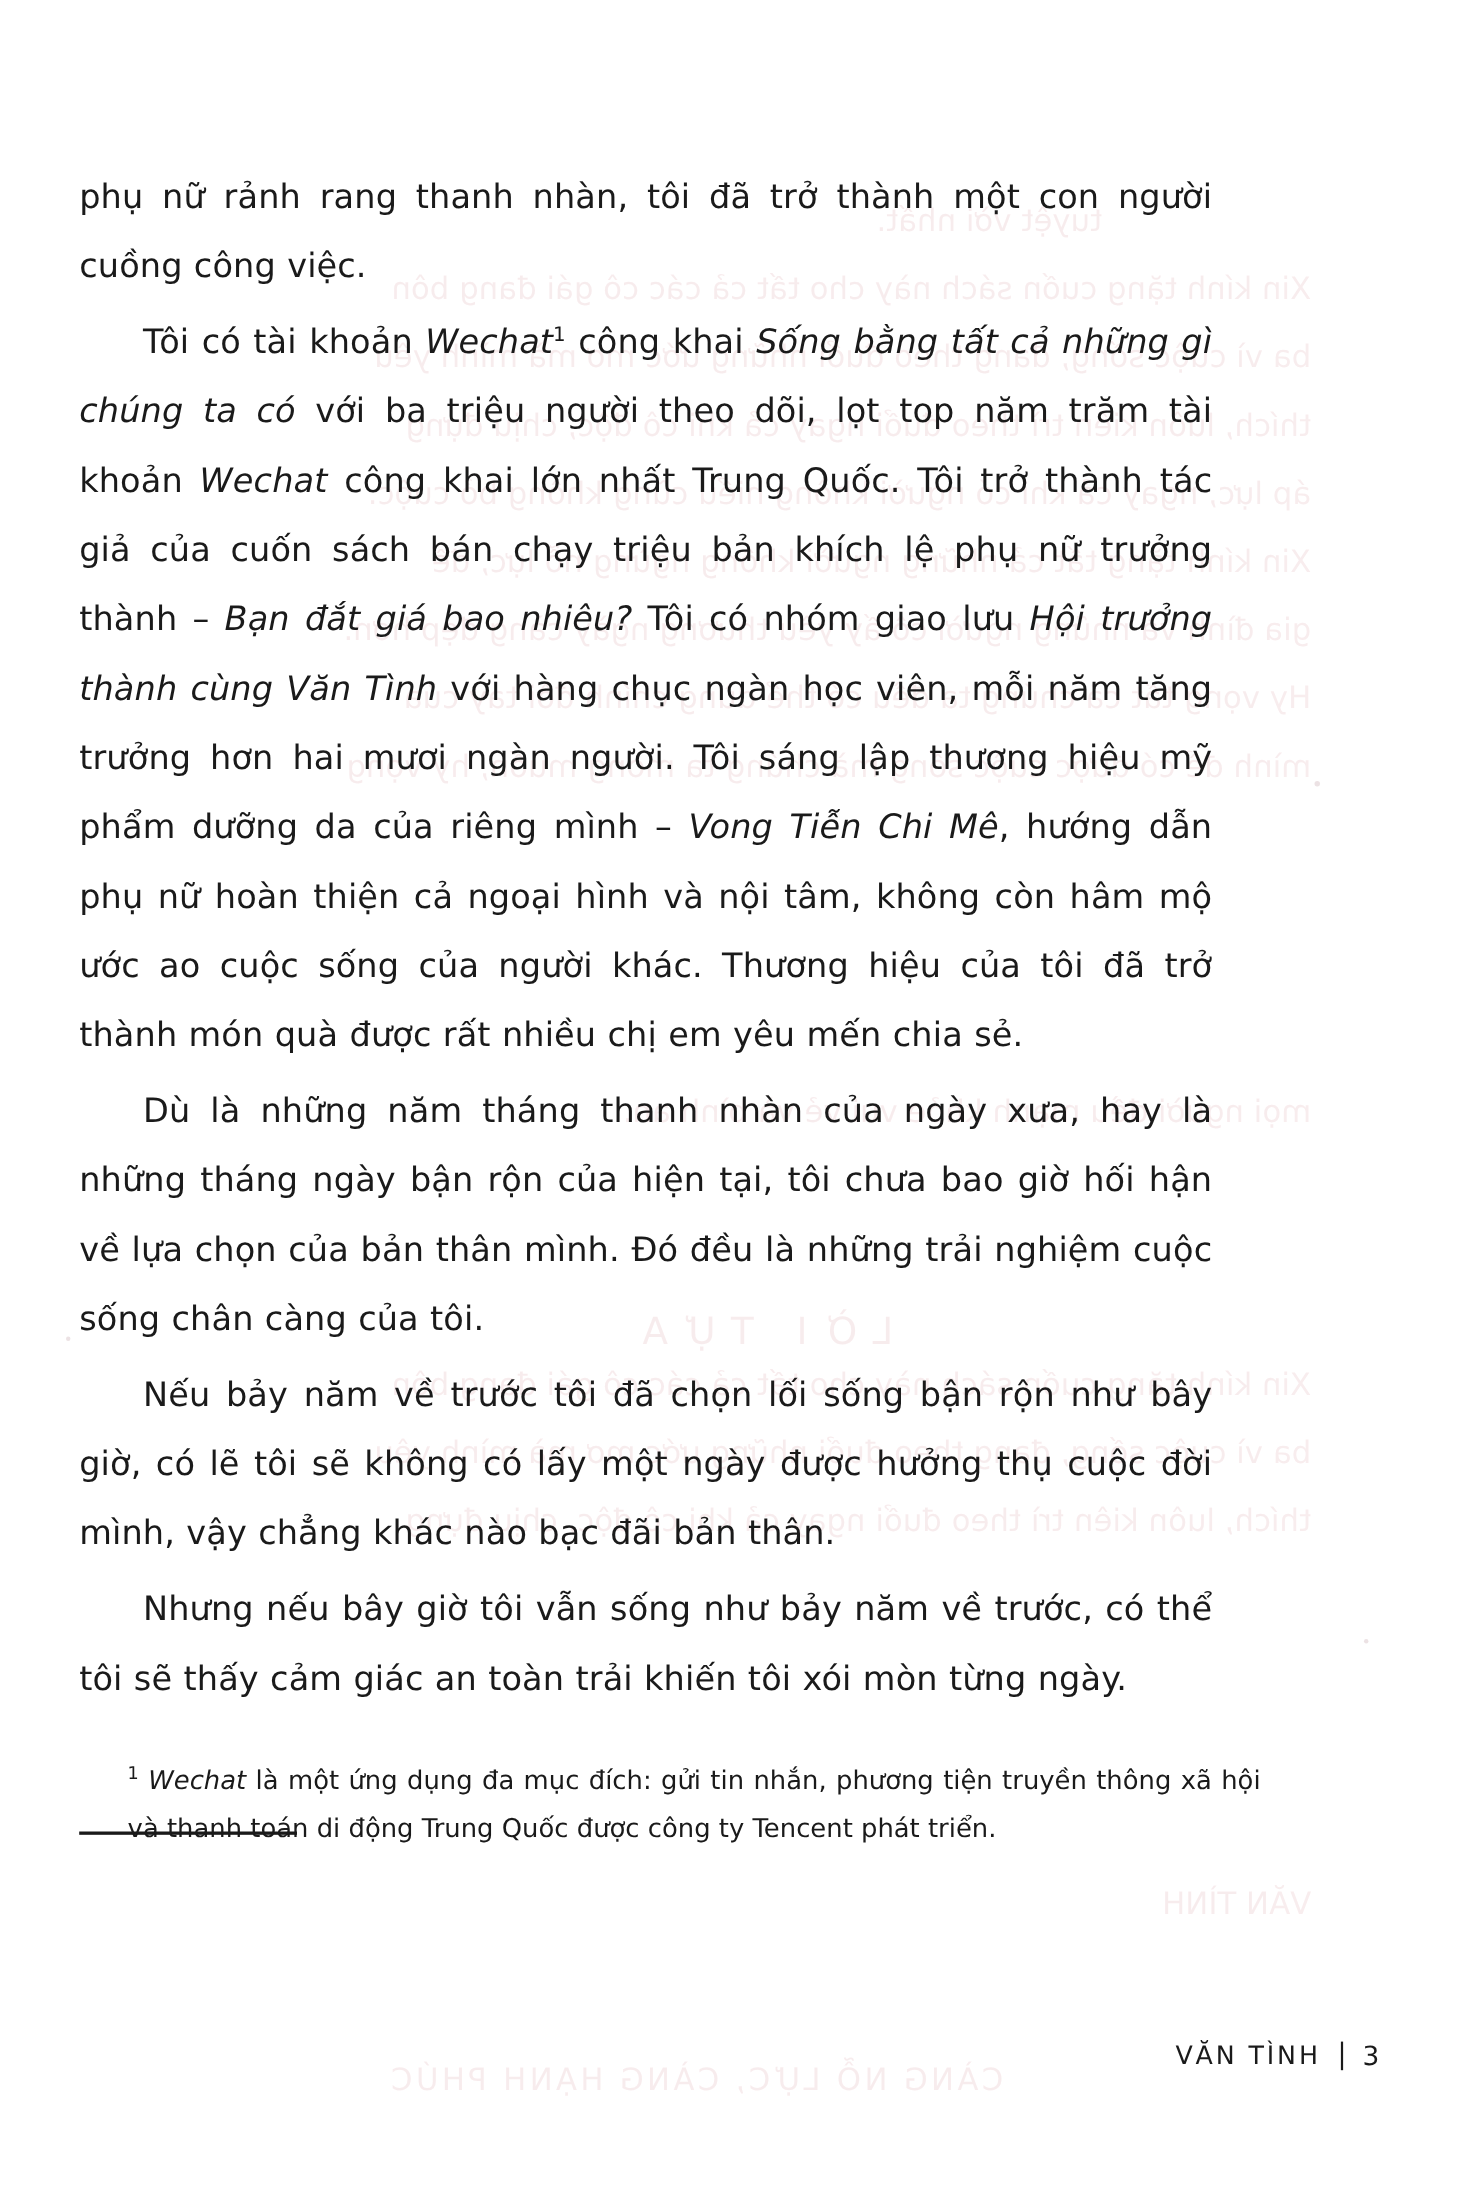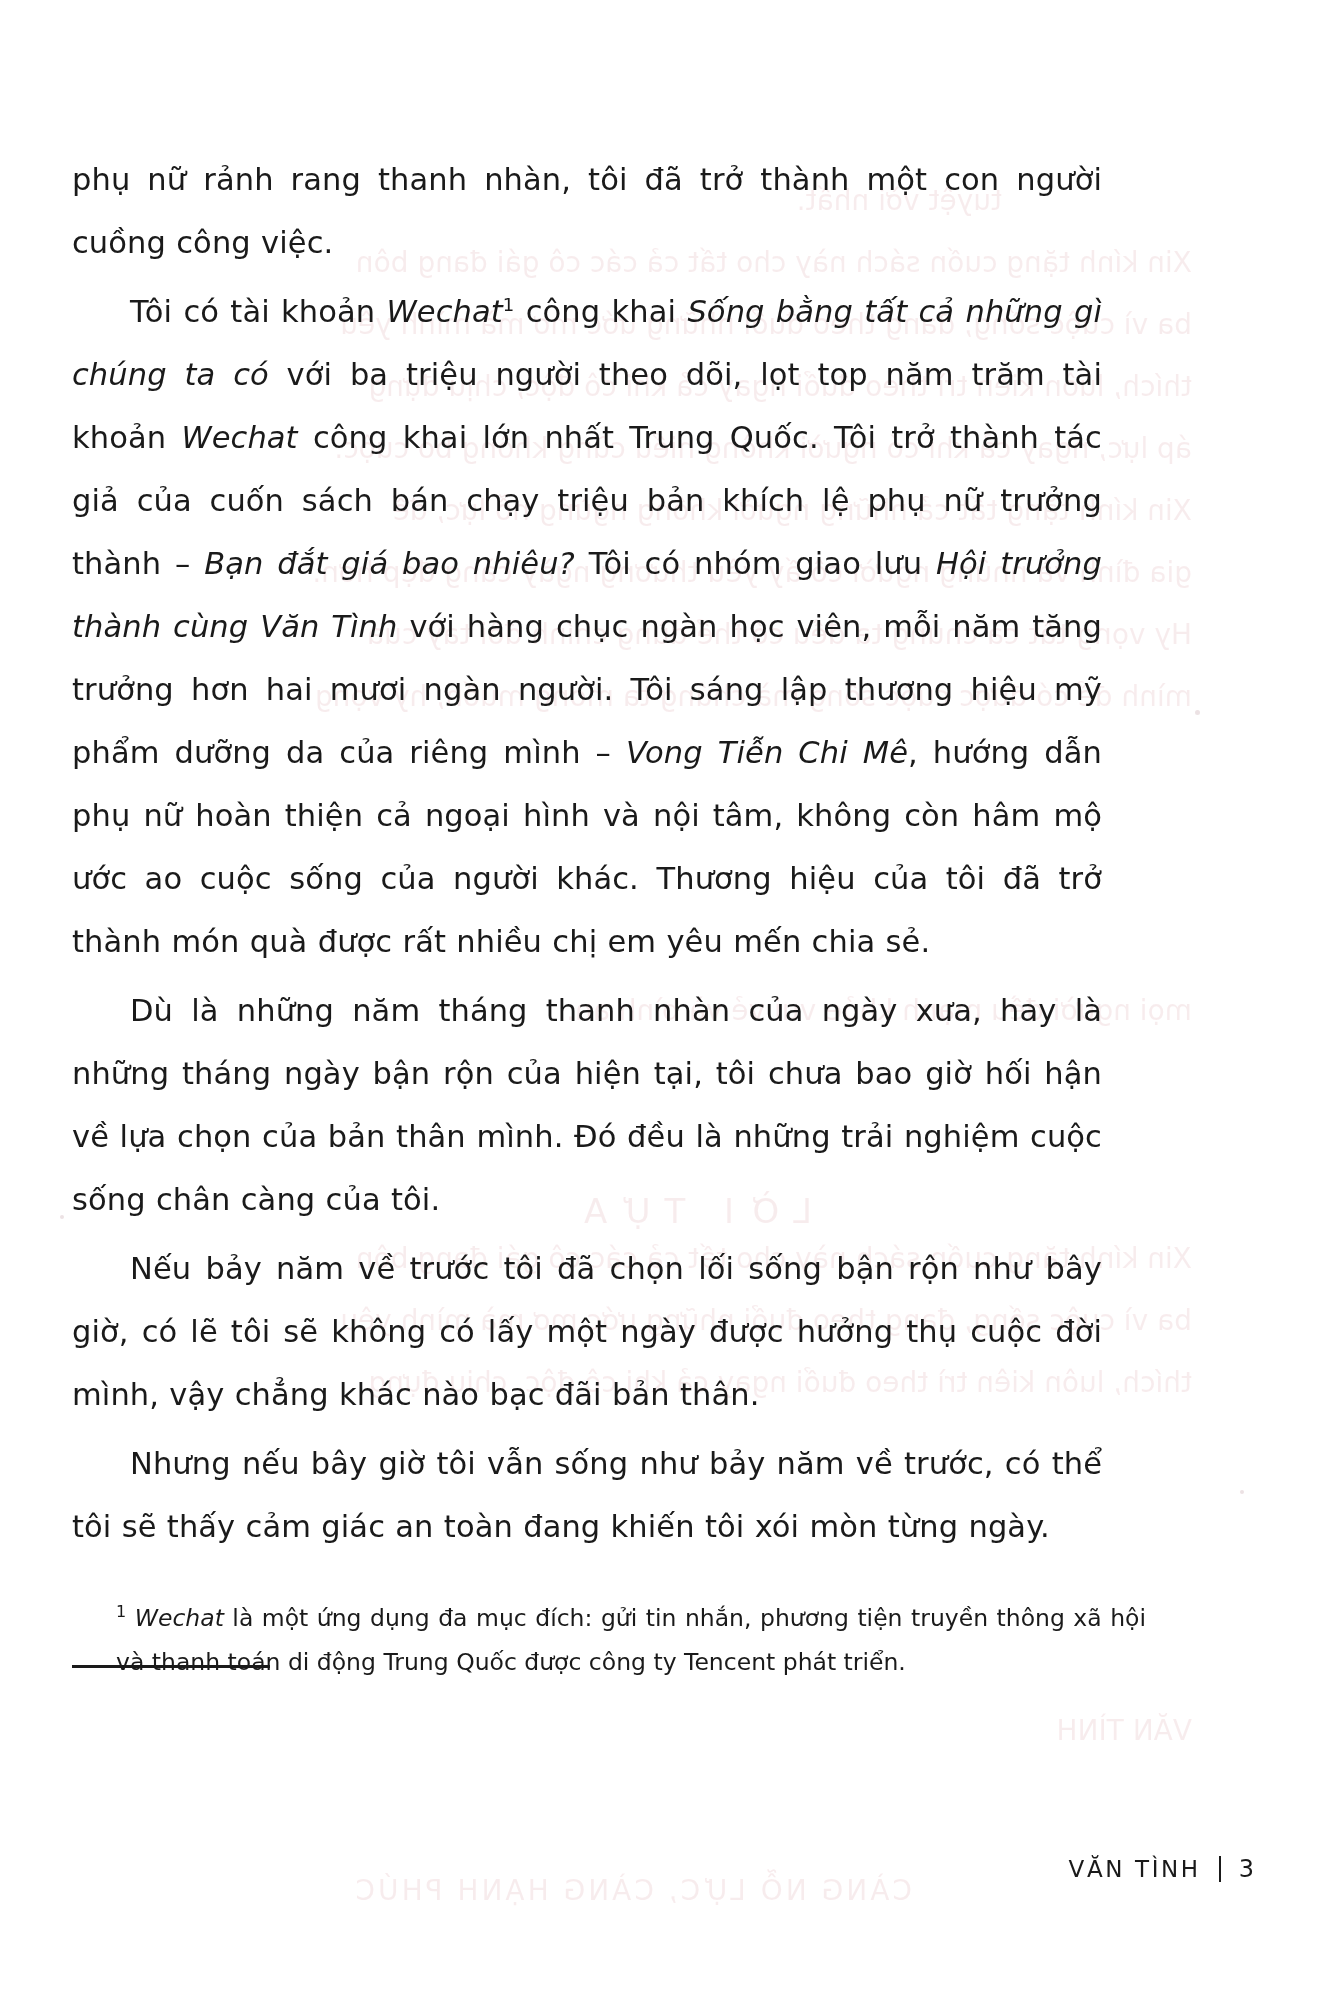--- a/index.html
+++ b/index.html
@@ -160,21 +160,21 @@
   <div class="body-col">
 
     <p class="para"><span>phụ nữ rảnh rang thanh nhàn, tôi đã trở thành một con người cuồng công việc.</span></p>
 
     <p class="para indent"><span>Tôi có tài khoản </span><em>Wechat</em><sup class="fn">1</sup><span> công khai </span><em>Sống bằng tất cả những gì chúng ta có</em><span> với ba triệu người theo dõi, lọt top năm trăm tài khoản </span><em>Wechat</em><span> công khai lớn nhất Trung Quốc. Tôi trở thành tác giả của cuốn sách bán chạy triệu bản khích lệ phụ nữ trưởng thành – </span><em>Bạn đắt giá bao nhiêu?</em><span> Tôi có nhóm giao lưu </span><em>Hội trưởng thành cùng Văn Tình</em><span> với hàng chục ngàn học viên, mỗi năm tăng trưởng hơn hai mươi ngàn người. Tôi sáng lập thương hiệu mỹ phẩm dưỡng da của riêng mình – </span><em>Vong Tiễn Chi Mê</em><span>, hướng dẫn phụ nữ hoàn thiện cả ngoại hình và nội tâm, không còn hâm mộ ước ao cuộc sống của người khác. Thương hiệu của tôi đã trở thành món quà được rất nhiều chị em yêu mến chia sẻ.</span></p>
 
     <p class="para indent"><span>Dù là những năm tháng thanh nhàn của ngày xưa, hay là những tháng ngày bận rộn của hiện tại, tôi chưa bao giờ hối hận về lựa chọn của bản thân mình. Đó đều là những trải nghiệm cuộc sống chân càng của tôi.</span></p>
 
     <p class="para indent"><span>Nếu bảy năm về trước tôi đã chọn lối sống bận rộn như bây giờ, có lẽ tôi sẽ không có lấy một ngày được hưởng thụ cuộc đời mình, vậy chẳng khác nào bạc đãi bản thân.</span></p>
 
-    <p class="para indent"><span>Nhưng nếu bây giờ tôi vẫn sống như bảy năm về trước, có thể tôi sẽ thấy cảm giác an toàn đang khiến tôi xói mòn từng ngày.</span></p>
+    <p class="para indent"><span>Nhưng nếu bây giờ tôi vẫn sống như bảy năm về trước, có thể tôi sẽ thấy cảm giác an toàn trải khiến tôi xói mòn từng ngày.</span></p>
 
   </div>
 
   <div class="footnote-rule"></div>
 
   <div class="footnote"><sup>1</sup> <em>Wechat</em><span> là một ứng dụng đa mục đích: gửi tin nhắn, phương tiện truyền thông xã hội và thanh toán di động Trung Quốc được công ty Tencent phát triển.</span></div>
 
   <div class="footer">
     <span>VĂN TÌNH</span>
     <span class="sep"></span>

